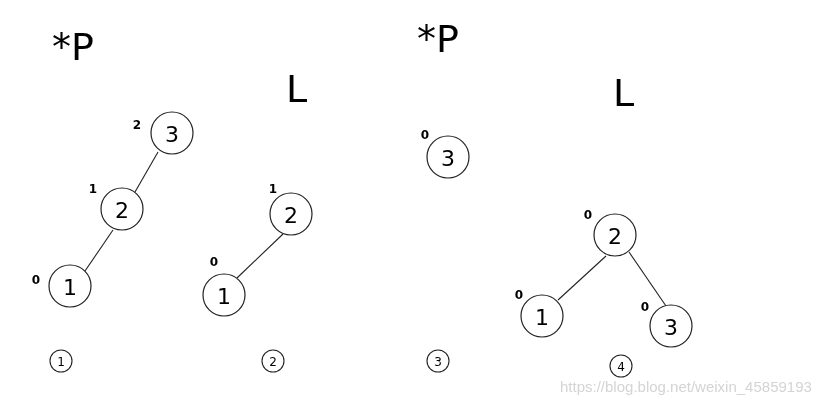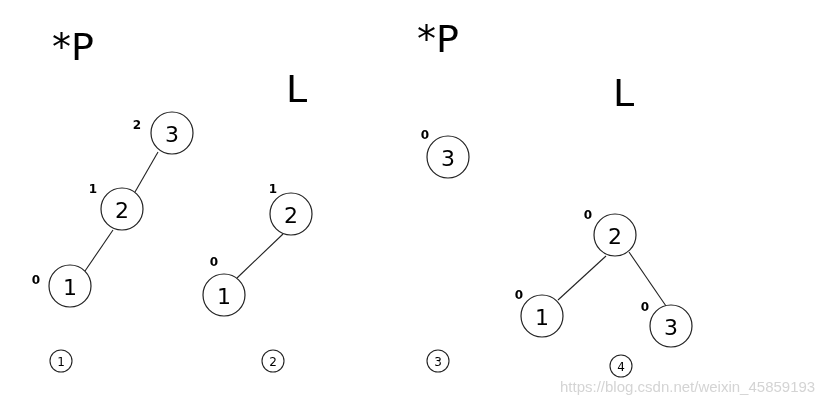--- a/index.html
+++ b/index.html
@@ -91,13 +91,13 @@
         <circle cx="438" cy="361" r="11" class="step-circle"></circle>
         <text x="438" y="362" class="step-text">3</text>
       </g>
       <g>
         <circle cx="621" cy="366" r="11" class="step-circle"></circle>
         <text x="621" y="367" class="step-text">4</text>
       </g>
     </g>
 </svg>
 
-<div class="watermark">https://blog.csdn.net/weixin_45859193</div>
+<div class="watermark">https://blog.blog.net/weixin_45859193</div>
 
 </body></html>

